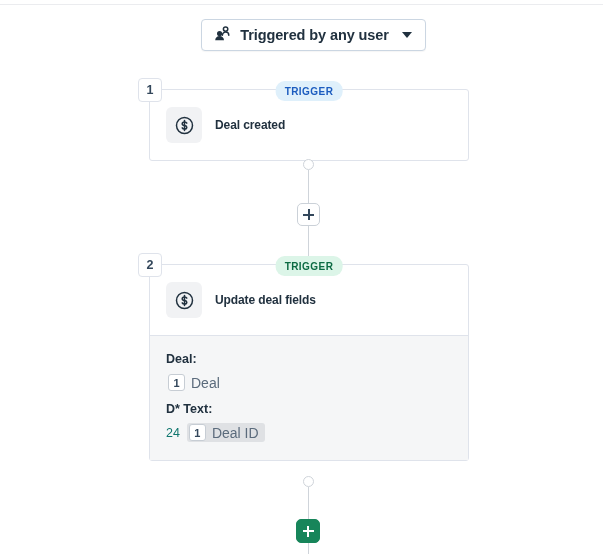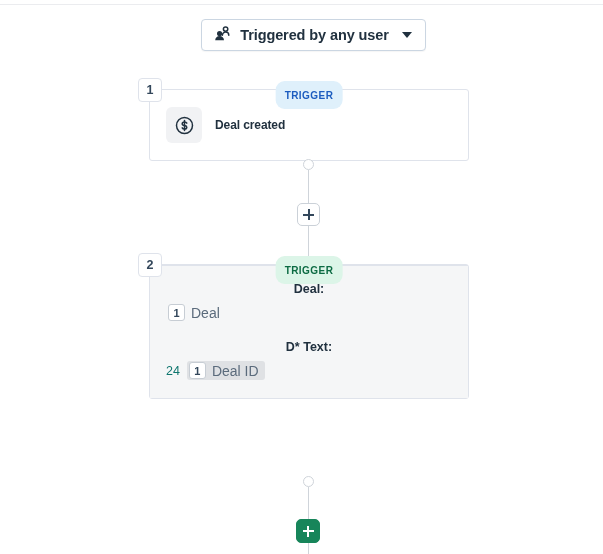--- a/index.html
+++ b/index.html
@@ -125,45 +125,44 @@
     font-size: 12.5px;
     font-weight: bold;
     color: #33475b;
   }
 
   
   .type-pill {
     position: absolute;
     top: -9px; left: 50%;
     transform: translateX(-50%);
-    height: 28px;
+    height: 20px;
     padding: 0 9px;
     border-radius: 9px;
     display: flex;
     align-items: center;
     font-size: 10px;
     font-weight: bold;
     letter-spacing: 0.45px;
   }
   .pill-trigger { background: #dff0fb; color: #1c5cbf; }
   .pill-action  { background: #dcf5e8; color: #0c6b43; }
 
   
   .detail {
     border-top: 1px solid #dfe3eb;
     background: #f5f6f7;
     padding: 16px 16px 18px 16px;
   }
-  .field-group + .field-group { margin-top: 18px; }
+  .field-group + .field-group { margin-top: 10px; }
   .field-label {
     font-size: 12.5px;
     font-weight: bold;
     color: #21313f;
     margin-bottom: 7px;
-    text-align: center;
   }
   .field-value {
     display: flex;
     align-items: center;
     font-size: 12.5px;
     color: #5b6b7c;
   }
   .plain-num { margin-right: 7px; color: #0f766e; }
   .token {
     display: inline-flex;
@@ -261,20 +260,30 @@
 
   <div class="plus-btn light" style="top:203px;">
     <span class="plus-glyph"></span>
   </div>
 
   <div class="vline" style="top:226px; height:38px;"></div>
 
   <div class="card" style="top:264px;">
     <div class="step-num">2</div>
     <div class="type-pill pill-action">TRIGGER</div>
+    <div class="card-head">
+      <span class="app-icon">
+        <svg width="21" height="21" viewBox="0 0 21 21" fill="none">
+          <circle cx="10.5" cy="10.5" r="8" stroke="#21313f" stroke-width="1.5"></circle>
+          <path d="M10.5 5.6v9.8" stroke="#21313f" stroke-width="1.5" stroke-linecap="round"></path>
+          <path d="M12.8 8.1c-.4-.8-1.3-1.2-2.3-1.2-1.3 0-2.3.7-2.3 1.8 0 1.1 1 1.6 2.3 1.8 1.3.2 2.3.7 2.3 1.8 0 1.1-1 1.8-2.3 1.8-1 0-1.9-.4-2.3-1.2" stroke="#21313f" stroke-width="1.5" stroke-linecap="round"></path>
+        </svg>
+      </span>
+      <span class="card-title">Update deal fields</span>
+    </div>
 
     <div class="detail">
       <div class="field-group">
         <div class="field-label">Deal:</div>
         <div class="field-value">
           <span class="token">
             <span class="token-badge">1</span>
             <span class="token-text">Deal</span>
           </span>
         </div>

